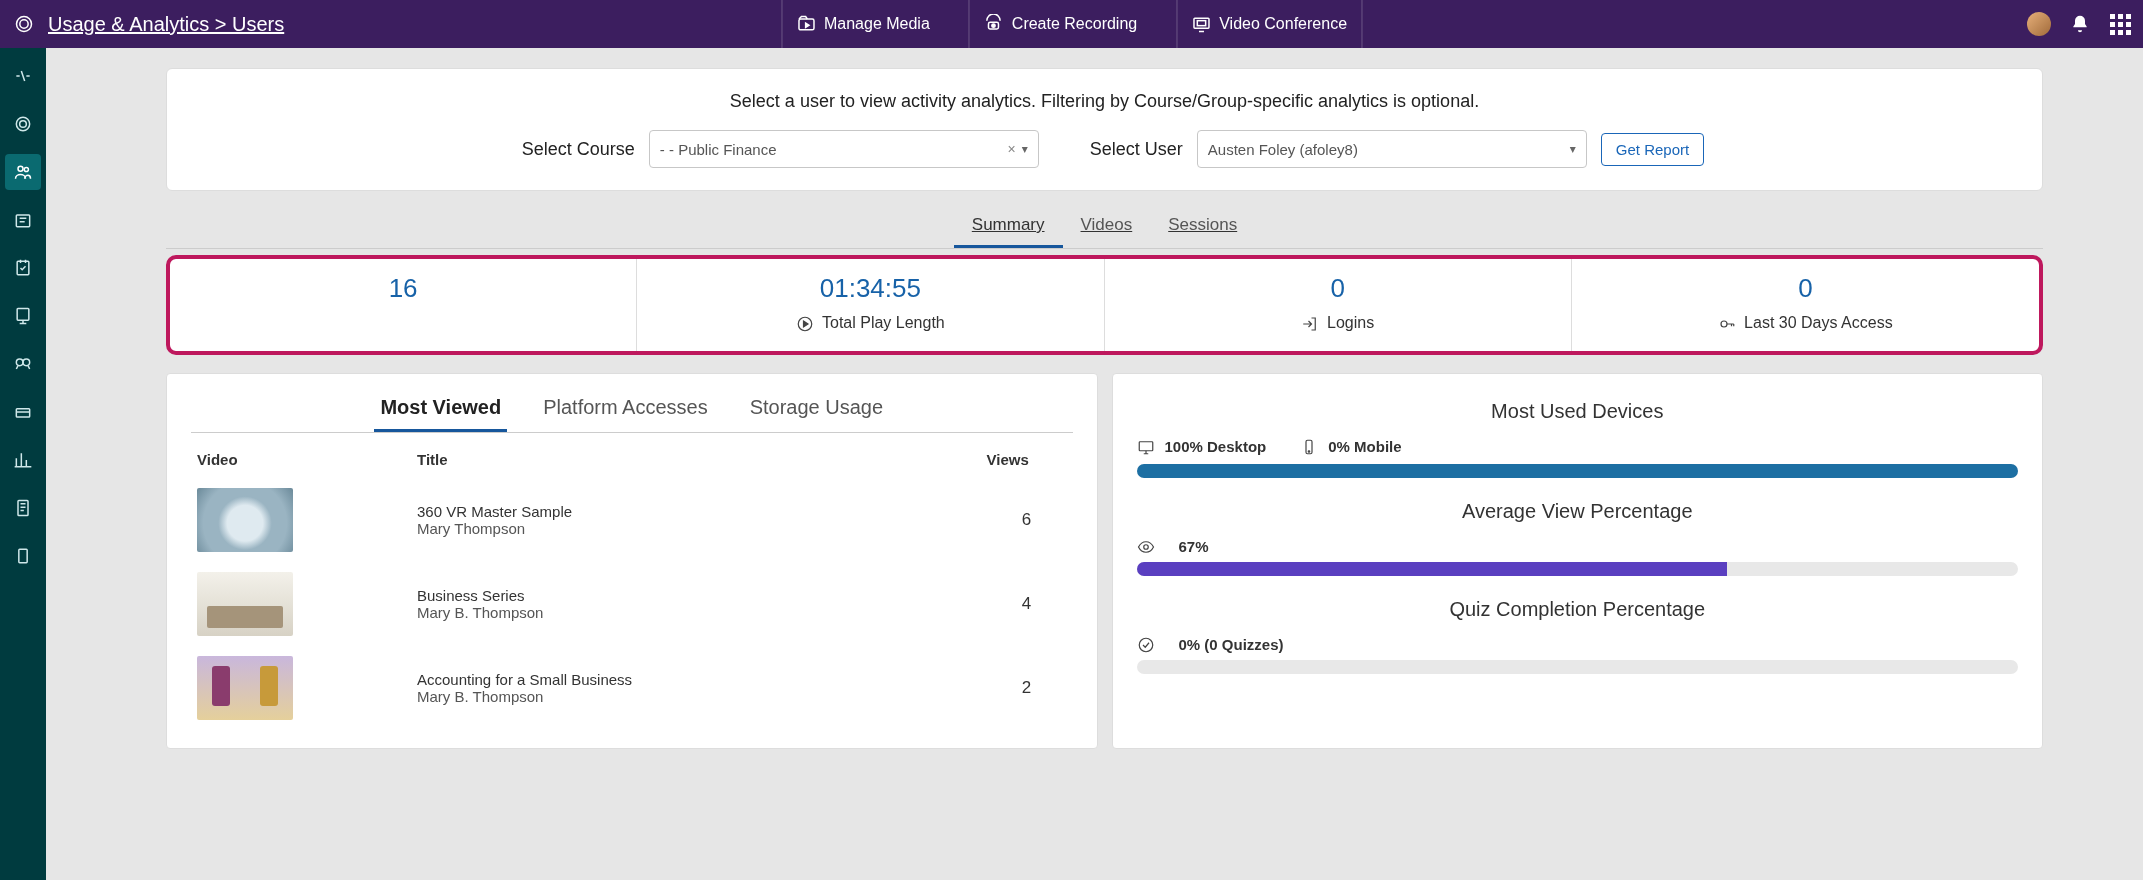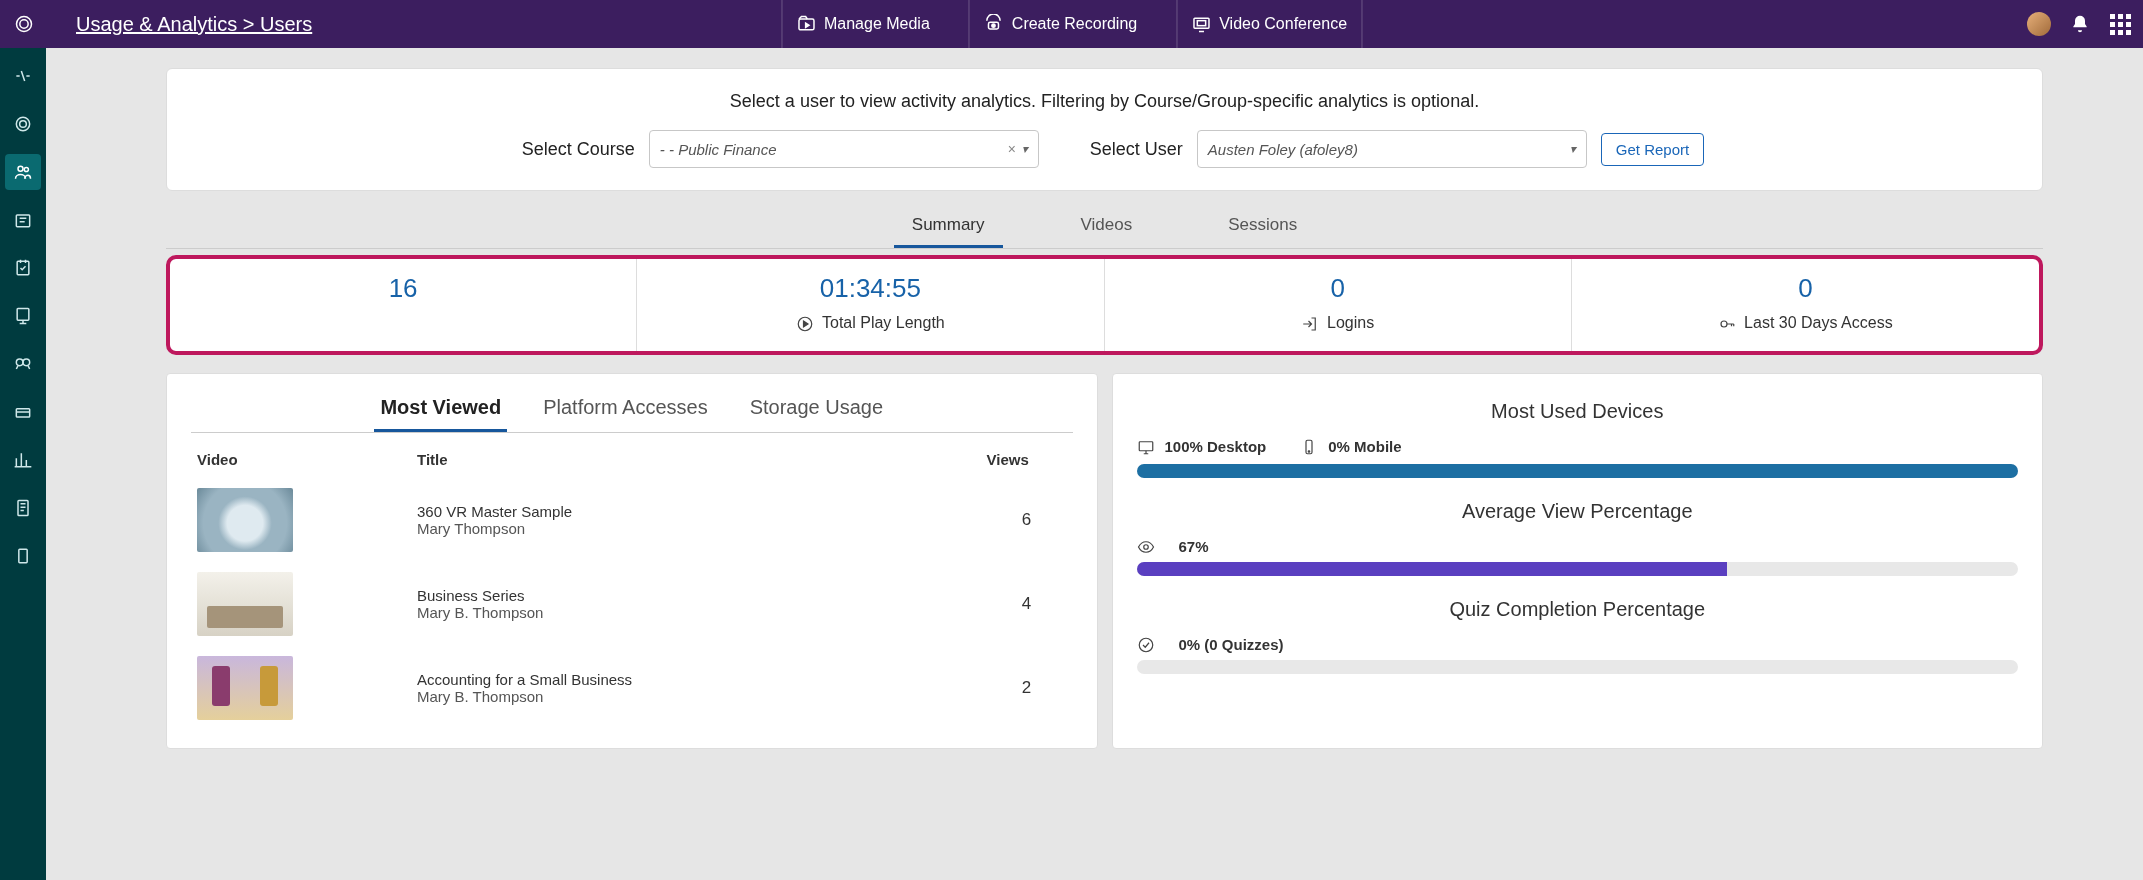--- a/index.html
+++ b/index.html
@@ -9,21 +9,21 @@
   .top-bar {
     background: #3c1e5f;
     color: #fff;
     display: flex;
     align-items: center;
     height: 48px;
     padding: 0 12px;
     position: relative;
   }
   .logo-icon { width: 24px; height: 24px; margin-right: 12px; display:flex; align-items:center; justify-content:center; }
-  .breadcrumb { font-size: 20px; font-weight: 500; text-decoration: underline; margin-left: 28px; }
+  .breadcrumb { font-size: 20px; font-weight: 500; text-decoration: underline; }
   .center-actions {
     position: absolute; left: 50%; transform: translateX(-50%);
     display: flex; align-items: stretch; height: 100%; gap: 25px;
   }
   .center-btn {
     display: flex; align-items: center; padding: 0 14px; font-size: 16px;
     border-left: 1px solid rgba(255,255,255,.25); cursor: pointer;
   }
   .center-btn:last-child { border-right: 1px solid rgba(255,255,255,.25); }
   .center-btn .ic { margin-right: 8px; display:flex; }
@@ -50,32 +50,32 @@
 
   .filter-card {
     background:#fff; border:1px solid #ddd; border-radius:6px;
     padding: 22px 30px; text-align:center;
   }
   .filter-card .hint { font-size:18px; color:#222; margin-bottom:18px; }
   .filter-row { display:flex; justify-content:center; align-items:center; gap:14px; font-size:18px; color:#222;}
   .filter-label { min-width:130px; text-align:right; font-size:18px; }
   .select-box {
     border:1px solid #c7c7c7; border-radius:4px; height:38px; display:flex; align-items:center;
-    padding:0 10px; font-size:15px; color:#555; background:#fff;font-style:italic;
+    padding:0 10px; font-size:15px; color:#555; background:#fff;
   }
   .select-course { width:390px; justify-content:space-between; }
   .select-user { width:390px; justify-content:space-between; }
   .select-box .clear { font-size:14px; color:#888; margin-left:auto; padding:0 6px; cursor:pointer;}
   .select-box .caret { font-size:12px; color:#666; }
   .get-report {
     border:1px solid #1a66b8; color:#1a66b8; background:#fff; border-radius:4px;
     padding:7px 14px; font-size:15px; cursor:pointer;
   }
 
-  .tabs-row { display:flex; justify-content:center; margin-top:14px; gap:60px; border-bottom:1px solid #ccc; }
+  .tabs-row { display:flex; justify-content:center; margin-top:14px; border-bottom:1px solid #ccc;text-decoration:underline; }
   .tab { padding:10px 18px; font-size:17px; color:#555; cursor:pointer; }
   .tab.active { color:#333; border-bottom:3px solid #17579c; font-weight:500;}
 
   .metrics-card {
     background:#fff; border:4px solid #be185d; border-radius:10px; margin-top:6px;
     display:grid; grid-template-columns: repeat(4,1fr);
   }
   .metric { padding:14px 10px 18px; text-align:center; border-right:1px solid #ddd; }
   .metric:last-child { border-right:none; }
   .metric .val { font-size:26px; color:#1762a8; font-weight:500;}

